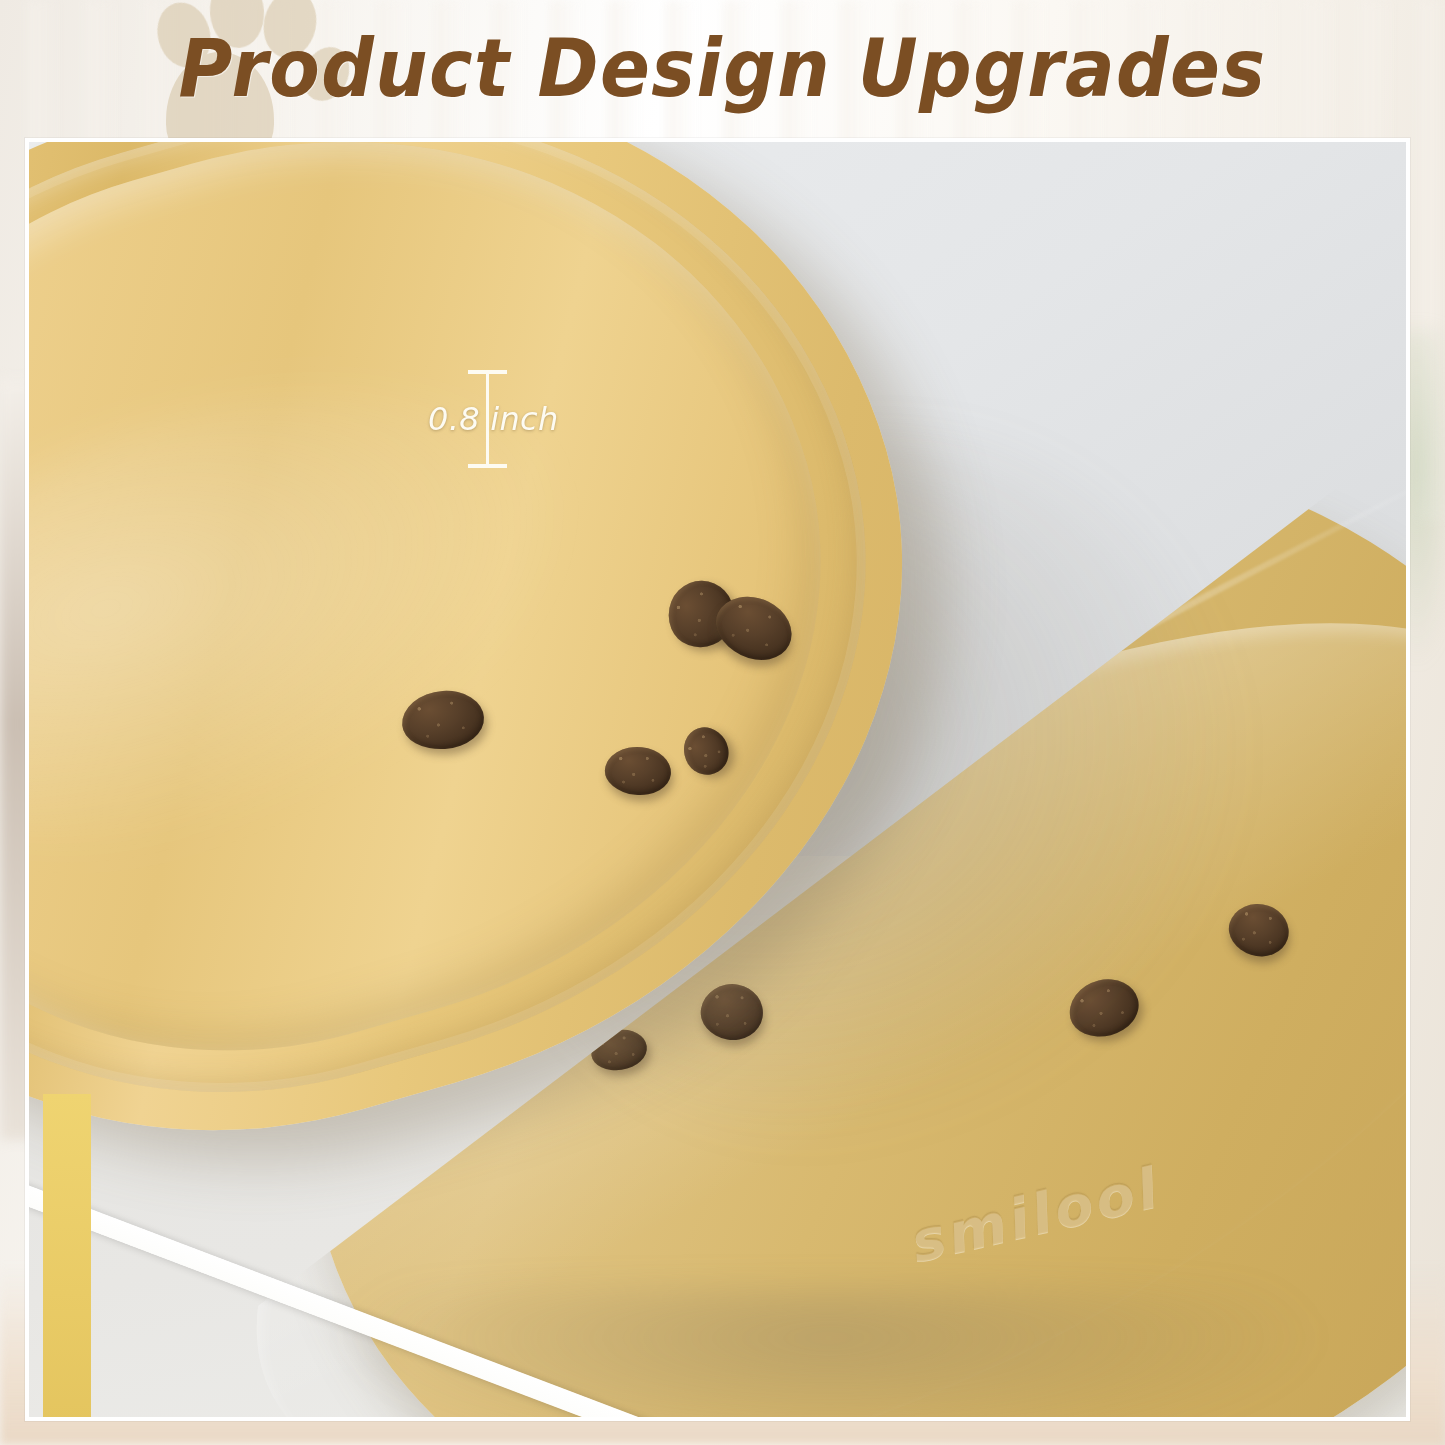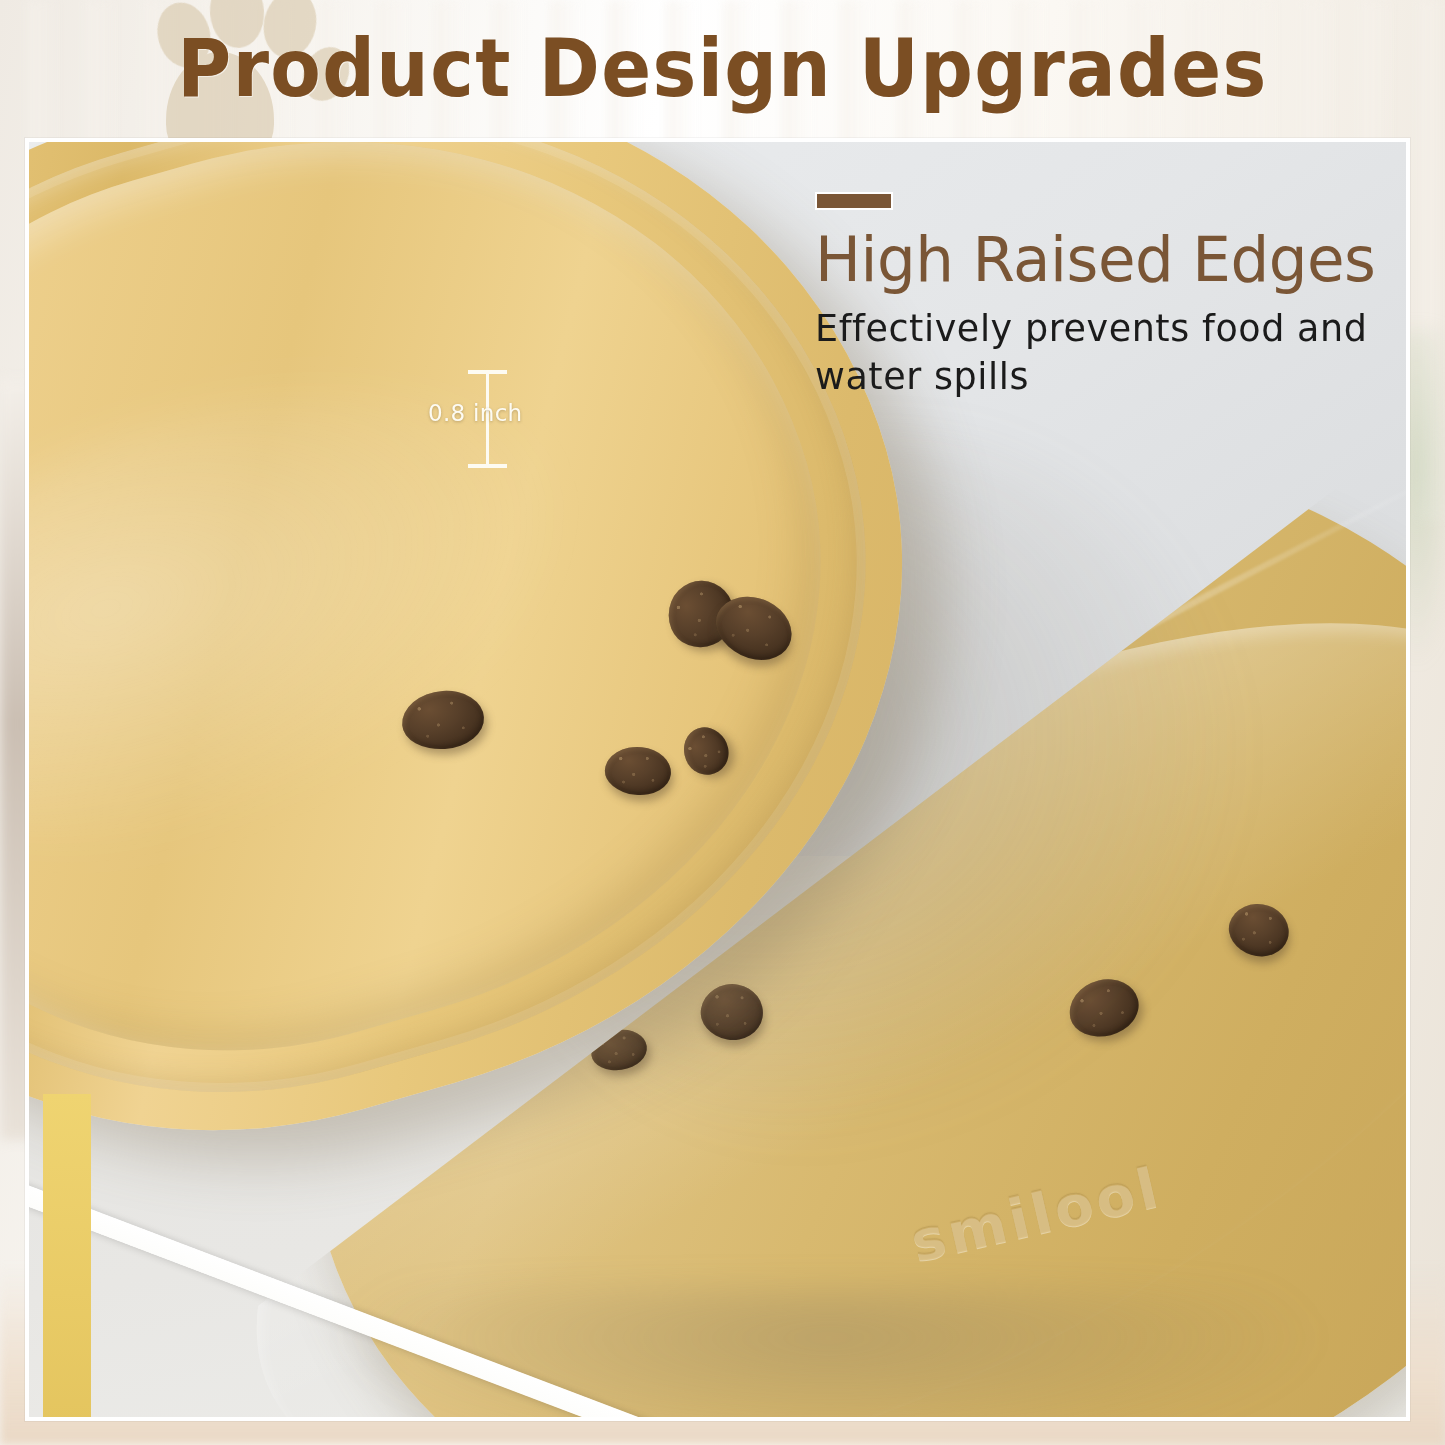--- a/index.html
+++ b/index.html
@@ -5,20 +5,21 @@
   * { margin:0; padding:0; box-sizing:border-box; }
   html,body {
     width:1445px; height:1445px;
     font-family:"Liberation Sans", sans-serif;
     overflow:hidden;
   }
   #stage {
     position:relative; width:1445px; height:1445px;
     background:#eab308;
     overflow:hidden;
+    font-style:italic;
   }
 
   
   .bg-room {
     position:absolute; inset:0;
     background:
       linear-gradient(100deg,#efeae3 0%,#f7f4ef 18%,#ffffff 40%,#fbf8f3 62%,#f3eee6 82%,#eae3d8 100%);
   }
   .bg-curtain {
     position:absolute; left:0; top:0; width:100%; height:520px;
@@ -247,21 +248,21 @@
     background:#fdfbf2;
   }
   .dim-cap {
     position:absolute; left:30px; width:39px; height:4px; background:#fdfbf2;
   }
   .dim-cap.top { top:6px; }
   .dim-cap.bot { top:100px; }
   .dim-label {
     position:absolute; left:-10px; top:36px;
     font-family:"DejaVu Sans", sans-serif;
-    font-size:23px; font-weight:400;
+    font-size:32px; font-weight:400;
     color:#fdfbf2; white-space:nowrap;
     letter-spacing:.3px;
     text-shadow:0 1px 3px rgba(120,98,60,.45);
   }
 
   
   .callout { position:absolute; }
   .accent-bar {
     height:14px; background:#7a5636;
     border:2px solid #ffffff;
@@ -370,23 +371,18 @@
 
       <div class="dim">
         <div class="dim-cap top"></div>
         <div class="dim-line"></div>
         <div class="dim-cap bot"></div>
         <div class="dim-label">0.8 inch</div>
       </div>
 
       <div class="gold-bar"></div>
 
-      <div class="callout" id="callout-edges">
-        <div class="accent-bar"></div>
-        <div class="callout-title">High Raised Edges</div>
-        <div class="callout-sub">Effectively prevents food and water spills</div>
-      </div>
 
 
     </div>
   </div>
 
 </div>
 
 </body></html>

